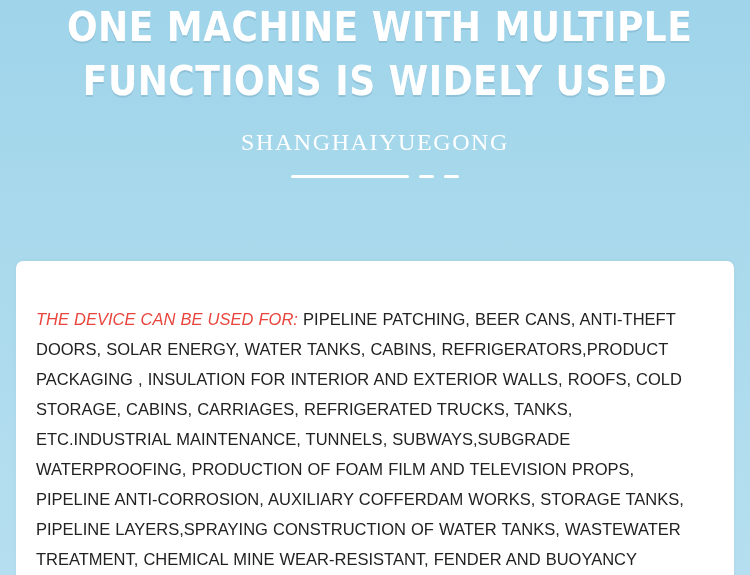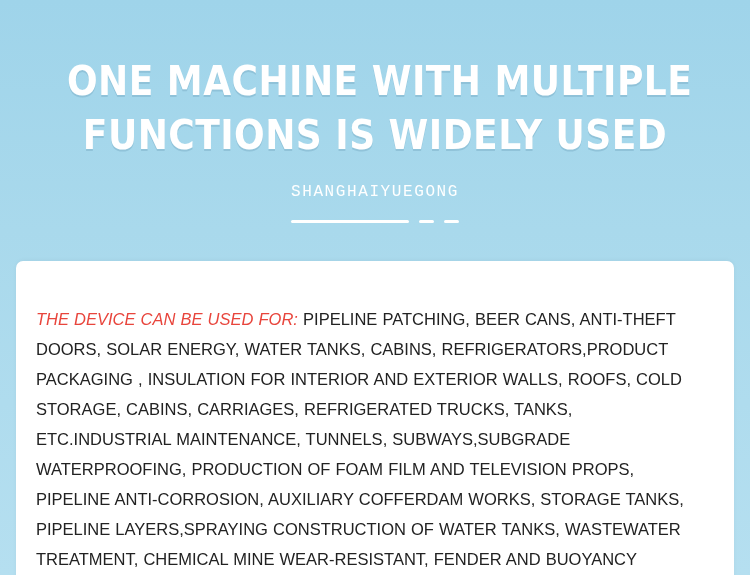--- a/index.html
+++ b/index.html
@@ -15,21 +15,20 @@
   }
   .page {
     position: relative;
     width: 750px;
     height: 575px;
     background: linear-gradient(180deg, #9fd4ea 0%, #a9d9ec 40%, #b5dff0 100%);
     box-sizing: border-box;
     overflow: hidden;
   }
   .banner {
-    padding-top: 54px;
     text-align: center;
   }
   .headline {
     font-family: "DejaVu Sans", sans-serif;
     font-weight: bold;
     font-size: 41px;
     line-height: 1.32;
     letter-spacing: 0.5px;
     color: #ffffff;
     text-transform: uppercase;
@@ -37,24 +36,24 @@
     text-shadow: 0 2px 0 rgba(120,170,195,0.45);
     margin: 0 auto;
     max-width: 700px;
   }
   .headline .line {
     display: block;
     white-space: nowrap;
   }
   .subtitle {
     margin-top: 21px;
-    font-size: 16px;
+    font-size: 24px;
     letter-spacing: 1.6px;
     color: #ffffff;
-    font-family: Liberation Mono, monospace;
+    font-family: Liberation Serif, serif;
   }
   .divider {
     margin-top: 19px;
     display: flex;
     align-items: center;
     justify-content: center;
     gap: 10px;
   }
   .divider .bar {
     width: 118px;

